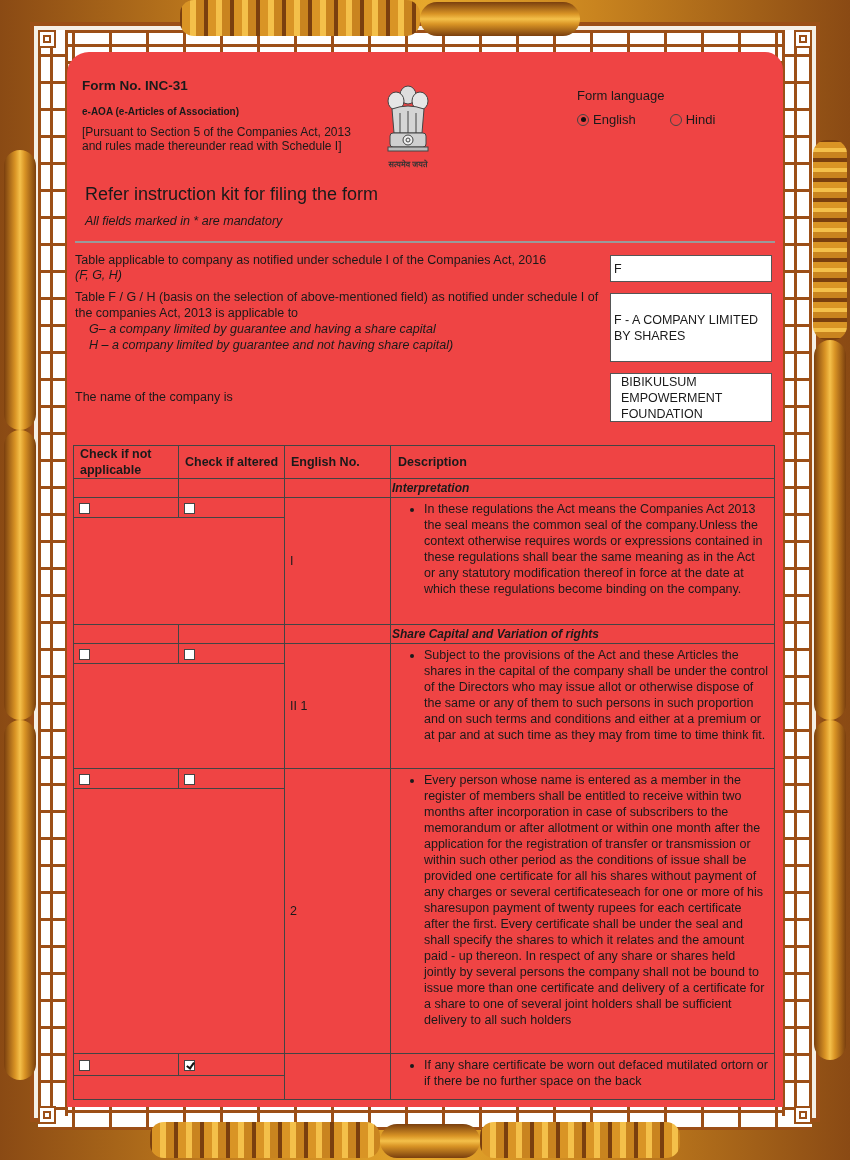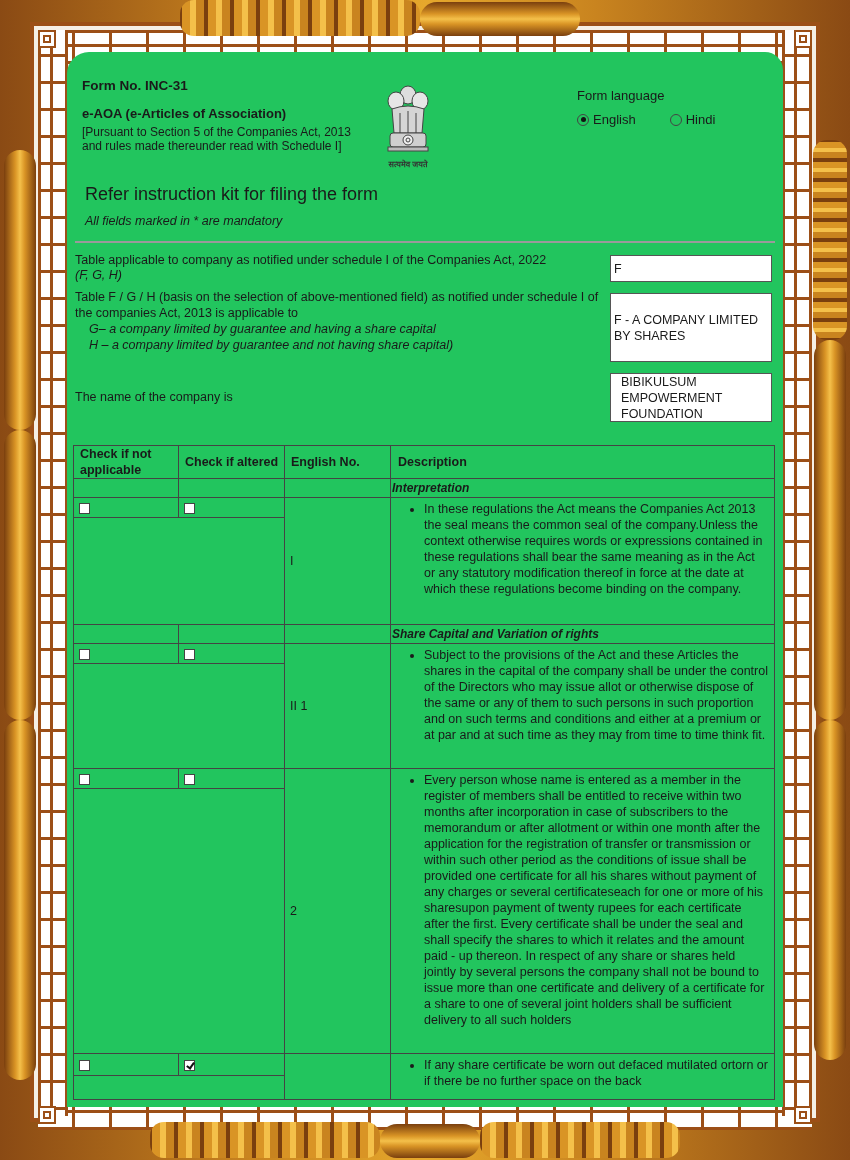--- a/index.html
+++ b/index.html
@@ -60,29 +60,29 @@
   }
   .bead-v {
     position: absolute; width: 34px;
     background: repeating-linear-gradient(180deg, #7a3f0e 0 2px, #d99425 2px 8px, #f4c04a 8px 12px, #c9841f 12px 18px, #7a3f0e 18px 20px);
     border-radius: 14px;
   }
 
   
   .paper {
     position: absolute; left: 67px; top: 52px; width: 716px; height: 1055px;
-    background: #22c55e;
+    background: #ef4444;
     border-top-left-radius: 22px;
     border-top-right-radius: 18px;
     overflow: hidden;
   }
   .paper-inner { position: absolute; left: 0; top: 0; right: 0; bottom: 0; }
 
   .hdr-title { position: absolute; left: 15px; top: 26px; font-size: 13.5px; font-weight: bold; }
-  .hdr-sub { position: absolute; left: 15px; top: 54px; font-size: 13px; font-weight: bold; }
+  .hdr-sub { position: absolute; left: 15px; top: 54px; font-size: 10px; font-weight: bold; }
   .hdr-pursuant { position: absolute; left: 15px; top: 73px; width: 290px; font-size: 12px; line-height: 14px; }
   .hdr-refer { position: absolute; left: 18px; top: 132px; font-size: 18px; }
   .hdr-mandatory { position: absolute; left: 18px; top: 162px; font-size: 12.5px; font-style: italic; }
 
   .emblem { position: absolute; left: 313px; top: 22px; width: 56px; height: 98px; }
   .emblem-caption { position: absolute; left: 313px; top: 106px; width: 56px; text-align: center; font-size: 8px; color: #333; font-weight: bold; }
 
   .lang-label { position: absolute; left: 510px; top: 36px; font-size: 13px; }
   .lang-radios { position: absolute; left: 510px; top: 60px; font-size: 13px; display: flex; align-items: center; justify-content: space-between; }
   .radio { display: inline-flex; align-items: center; margin-right: 34px; cursor: pointer; }
@@ -199,21 +199,21 @@
       </label>
       <label class="radio">
         <span class="radio-dot"></span>
         <span>Hindi</span>
       </label>
     </div>
 
     <div class="hr"></div>
 
     <div class="q1">
-      <span>Table applicable to company as notified under schedule I of the Companies Act, 2022</span>
+      <span>Table applicable to company as notified under schedule I of the Companies Act, 2016</span>
       <em>(F, G, H)</em>
     </div>
     <div class="field f1">F</div>
 
     <div class="q2">
       <span>Table F / G / H (basis on the selection of above-mentioned field) as notified under schedule I of the companies Act, 2013 is applicable to</span>
       <span class="opt">G– a company limited by guarantee and having a share capital</span>
       <span class="opt">H – a company limited by guarantee and not having share capital)</span>
     </div>
     <div class="field f2">F - A COMPANY LIMITED BY SHARES</div>

